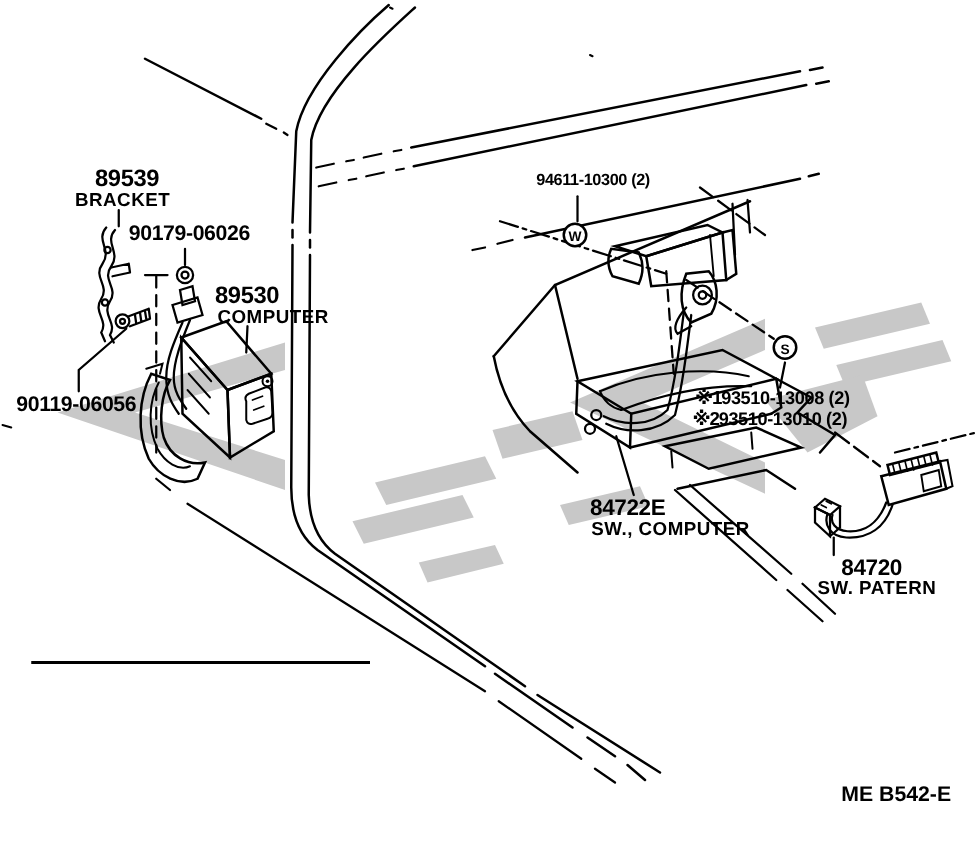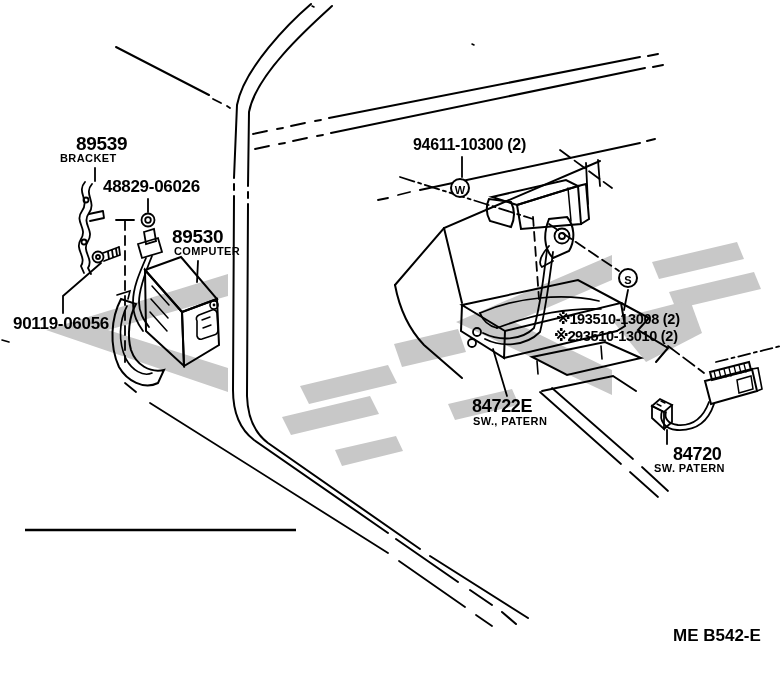--- a/index.html
+++ b/index.html
@@ -4,22 +4,22 @@
 <style>
   html,body{margin:0;padding:0;background:#fff;}
   #stage{
     position:relative;width:784px;height:678px;background:#ffffff;overflow:hidden;
     font-family:"Liberation Sans","DejaVu Sans",sans-serif;color:#000;
   }
   #art{position:absolute;left:0;top:0;}
   .lbl{position:absolute;font-weight:bold;white-space:nowrap;letter-spacing:-0.3px;line-height:1;}
   .num-lg{font-size:19px;}
   .num-md{font-size:17px;}
-  .num-s{font-size:16px;}
-  .cap{font-size:11px;letter-spacing:0.4px;}
+  .num-s{font-size:13px;margin-left:16px;}
+  .cap{font-size:15px;letter-spacing:0.4px;}
   .variant-row{position:absolute;font-weight:bold;white-space:nowrap;line-height:1;}
   .variant-row .mark{font-size:15px;letter-spacing:-1px;}
   .variant-row .vnum{font-size:14.5px;letter-spacing:-0.3px;}
   .legend-row{position:absolute;font-weight:bold;white-space:nowrap;line-height:1;}
   .legend-row .mark{font-size:21px;letter-spacing:-1px;vertical-align:top;}
   .legend-row .ltext{font-size:16.5px;letter-spacing:0.2px;vertical-align:top;position:relative;top:5px;margin-left:4px;}
   .sym-circle{
     position:absolute;width:20px;height:20px;border:2px solid #000;border-radius:50%;
     background:#fff;font-weight:bold;font-size:11px;line-height:20px;text-align:center;box-sizing:border-box;
   }
@@ -207,40 +207,40 @@
       <path d="M628,290 L624,310"></path>
       <path d="M493,349 L507,396"></path>
     </g>
 
     <path d="M25,530 L296,530" stroke="#000" stroke-width="2.5"></path>
   </svg>
 
   <div class="lbl num-lg" style="left:76px;top:134px;">89539</div>
   <div class="lbl cap" style="left:60px;top:153px;">BRACKET</div>
 
-  <div class="lbl num-md" style="left:103px;top:178px;">48829-06026</div>
+  <div class="lbl num-md" style="left:103px;top:178px;">90179-06026</div>
 
   <div class="lbl num-lg" style="left:172px;top:227px;">89530</div>
   <div class="lbl cap" style="left:174px;top:246px;">COMPUTER</div>
 
   <div class="lbl num-md" style="left:13px;top:315px;">90119-06056</div>
 
   <div class="lbl num-s" style="left:413px;top:137px;">94611-10300 (2)</div>
   <div class="sym-circle" style="left:450px;top:178px;">W</div>
 
   <div class="sym-circle" style="left:618px;top:268px;">S</div>
   <div class="variant-row" style="left:556px;top:311px;">
     <span class="mark">※1</span><span class="vnum">93510-13008 (2)</span>
   </div>
   <div class="variant-row" style="left:554px;top:328px;">
     <span class="mark">※2</span><span class="vnum">93510-13010 (2)</span>
   </div>
 
   <div class="lbl" style="left:472px;top:397px;font-size:18px;">84722E</div>
-  <div class="lbl cap" style="left:473px;top:416px;">SW., PATERN</div>
+  <div class="lbl cap" style="left:473px;top:416px;">SW., COMPUTER</div>
 
   <div class="lbl" style="left:641px;top:445px;font-size:18px;margin-left:32px;">84720</div>
   <div class="lbl cap" style="left:642px;top:463px;padding-left:12px;">SW. PATERN</div>
 
 
   <div class="lbl num-md" style="left:661px;top:627px;letter-spacing:0px;margin-left:12px;">ME B542-E</div>
 
 </div>
 
 </body></html>

